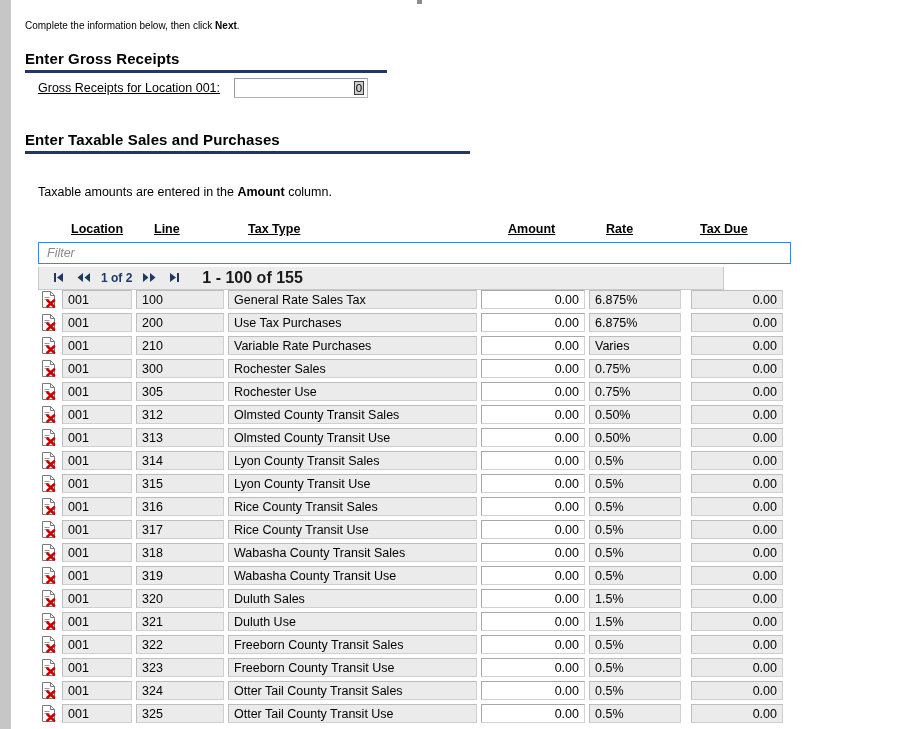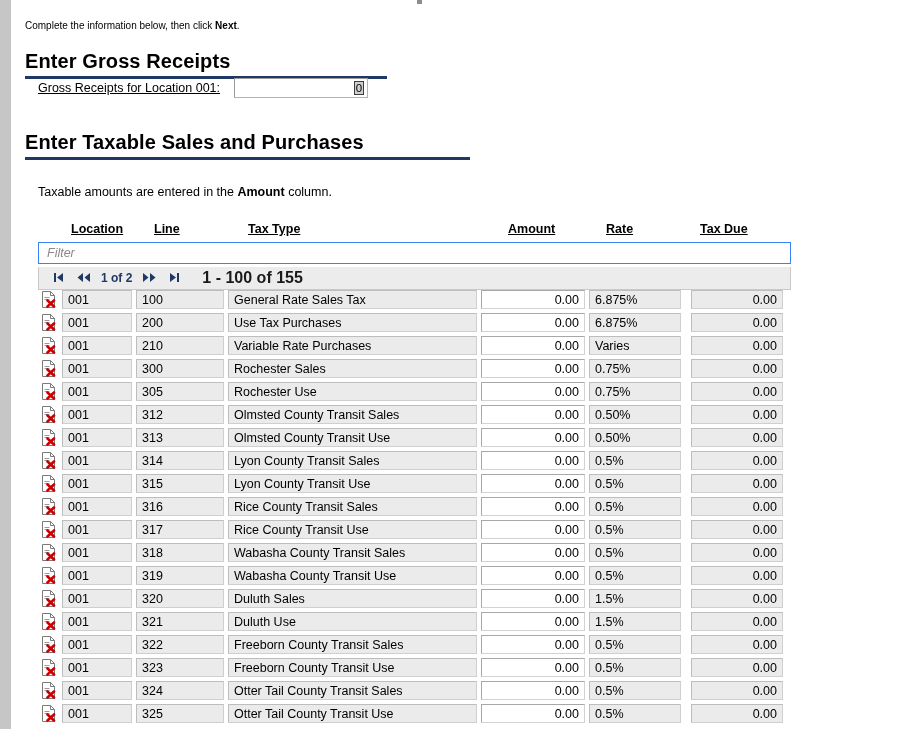--- a/index.html
+++ b/index.html
@@ -48,21 +48,21 @@
     left: 12px;
     top: 20px;
     font-size: 10px;
     white-space: nowrap;
   }
   .intro-line b { font-weight: bold; }
 
   
   .section-head {
     position: absolute;
-    font-size: 20px;
+    font-size: 15px;
     font-weight: bold;
     letter-spacing: 0.1px;
     color: #000;
     padding-bottom: 3px;
     border-bottom: 3px solid #1f3864;
     white-space: nowrap;
   }
   #sec-gross {
     left: 12px;
     top: 50px;
@@ -161,21 +161,21 @@
     font-style: italic;
     color: #8a8a8a;
     padding-left: 8px;
   }
 
   
   .pager-bar {
     position: absolute;
     left: 25px;
     top: 267px;
-    width: 753px;
+    width: 686px;
     height: 23px;
     background: #ececec;
     border: 1px solid #c9c9c9;
     border-top: none;
     display: flex;
     align-items: center;
     padding-left: 8px;
   }
   .pager-icon {
     color: #1f3864;

